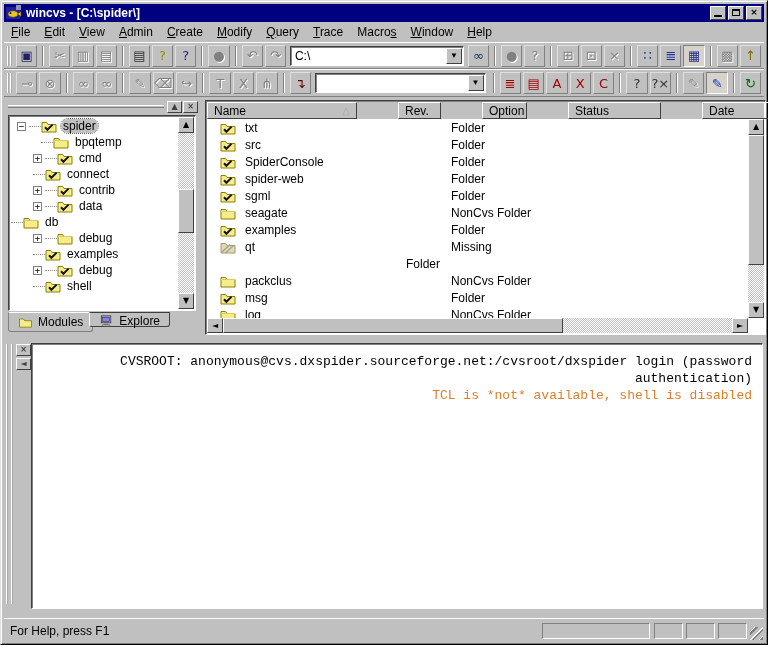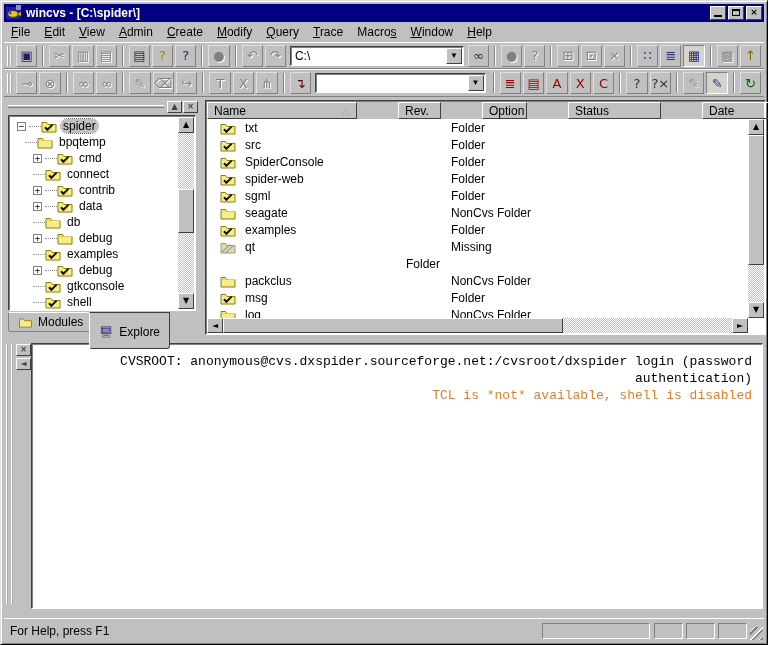--- a/index.html
+++ b/index.html
@@ -88,21 +88,21 @@
   .sc-thumb { position:absolute; background:#c0c0c0;
               border:1px solid; border-color:#fff #404040 #404040 #fff; }
 
   .tree-vscroll { right:1px; top:1px; bottom:1px; }
 
   
   .tabs { position:absolute; left:4px; top:214px; height:24px; display:flex; align-items:flex-start; }
   .tab { height:20px; padding:2px 9px; display:flex; align-items:center; gap:5px; background:#c0c0c0;
          border:1px solid #808080; border-top:1px solid #fff; font-size:12px;
          border-radius:0 0 3px 3px; position:relative; }
-  .tab.active { height:37px; z-index:2; border-color:#404040; border-left-color:#fff; margin-left:-4px;
+  .tab.active { height:15px; z-index:2; border-color:#404040; border-left-color:#fff; margin-left:-4px;
                 padding-top:4px; }
   .tab .t-icon { width:15px; height:12px; }
 
   
   .file-panel { position:absolute; left:201px; top:2px; width:561px; height:235px; background:#fff;
                 border:1px solid; border-color:#404040 #fff #fff #404040;
                 box-shadow: inset 1px 1px 0 #808080; }
   .list-head { position:absolute; left:1px; top:1px; right:1px; height:17px; display:grid;
                grid-template-columns:150px 43px 45px 93px 137px 1fr; background:#c0c0c0;gap:41px; }
   .hcell { border:1px solid; border-color:#fff #404040 #404040 #fff; padding:1px 6px;
@@ -343,21 +343,21 @@
         <div class="tree-rows" id="tree-rows">
             <div class="tree-row" style="padding-left: 6px;">
               <span class="expander">−</span>
               <span class="tree-stub" style="width: 3px;"></span>
               <span class="tree-icon"><svg viewBox="0 0 16 14" width="16" height="14">
                   <path d="M1 3.5 h4.5 l1.5 2 H15 V13 H1 Z" fill="#f6ec8c" stroke="#8a8000"></path>
                   <path d="M4 8.2 l2.4 2.6 L11.6 5.6" stroke="#141414" stroke-width="2" fill="none"></path>
                 </svg></span>
               <span class="tree-label selected">spider</span>
             </div>
-            <div class="tree-row" style="padding-left: 14px;">
+            <div class="tree-row" style="padding-left: 30px;">
               <span class="tree-stub"></span>
               <span class="tree-icon"><svg viewBox="0 0 16 14" width="16" height="14">
                   <path d="M1 3.5 h4.5 l1.5 2 H15 V13 H1 Z" fill="#f6ec8c" stroke="#8a8000"></path>
                   <path d="M1 5.5 H15" stroke="#d8cc60" stroke-width="1"></path>
                 </svg></span>
               <span class="tree-label">bpqtemp</span>
             </div>
             <div class="tree-row" style="padding-left: 22px;">
               <span class="expander">+</span>
               <span class="tree-stub" style="width: 3px;"></span>
@@ -386,21 +386,21 @@
             </div>
             <div class="tree-row" style="padding-left: 22px;">
               <span class="expander">+</span>
               <span class="tree-stub" style="width: 3px;"></span>
               <span class="tree-icon"><svg viewBox="0 0 16 14" width="16" height="14">
                   <path d="M1 3.5 h4.5 l1.5 2 H15 V13 H1 Z" fill="#f6ec8c" stroke="#8a8000"></path>
                   <path d="M4 8.2 l2.4 2.6 L11.6 5.6" stroke="#141414" stroke-width="2" fill="none"></path>
                 </svg></span>
               <span class="tree-label">data</span>
             </div>
-            <div class="tree-row" style="padding-left: 22px;">
+            <div class="tree-row" style="">
               <span class="tree-stub"></span>
               <span class="tree-icon"><svg viewBox="0 0 16 14" width="16" height="14">
                   <path d="M1 3.5 h4.5 l1.5 2 H15 V13 H1 Z" fill="#f6ec8c" stroke="#8a8000"></path>
                   <path d="M1 5.5 H15" stroke="#d8cc60" stroke-width="1"></path>
                 </svg></span>
               <span class="tree-label">db</span>
             </div>
             <div class="tree-row" style="padding-left: 22px;">
               <span class="expander">+</span>
               <span class="tree-stub" style="width: 3px;"></span>
@@ -419,28 +419,20 @@
               <span class="tree-label">examples</span>
             </div>
             <div class="tree-row" style="padding-left: 22px;">
               <span class="expander">+</span>
               <span class="tree-stub" style="width: 3px;"></span>
               <span class="tree-icon"><svg viewBox="0 0 16 14" width="16" height="14">
                   <path d="M1 3.5 h4.5 l1.5 2 H15 V13 H1 Z" fill="#f6ec8c" stroke="#8a8000"></path>
                   <path d="M4 8.2 l2.4 2.6 L11.6 5.6" stroke="#141414" stroke-width="2" fill="none"></path>
                 </svg></span>
               <span class="tree-label">debug</span>
-            </div>
-            <div class="tree-row" style="padding-left: 22px;">
-              <span class="tree-stub"></span>
-              <span class="tree-icon"><svg viewBox="0 0 16 14" width="16" height="14">
-                  <path d="M1 3.5 h4.5 l1.5 2 H15 V13 H1 Z" fill="#f6ec8c" stroke="#8a8000"></path>
-                  <path d="M4 8.2 l2.4 2.6 L11.6 5.6" stroke="#141414" stroke-width="2" fill="none"></path>
-                </svg></span>
-              <span class="tree-label">gtkconsole</span>
             </div>
             <div class="tree-row" style="padding-left: 22px;">
               <span class="tree-stub"></span>
               <span class="tree-icon"><svg viewBox="0 0 16 14" width="16" height="14">
                   <path d="M1 3.5 h4.5 l1.5 2 H15 V13 H1 Z" fill="#f6ec8c" stroke="#8a8000"></path>
                   <path d="M4 8.2 l2.4 2.6 L11.6 5.6" stroke="#141414" stroke-width="2" fill="none"></path>
                 </svg></span>
               <span class="tree-label">shell</span>
             </div>
           </div>

